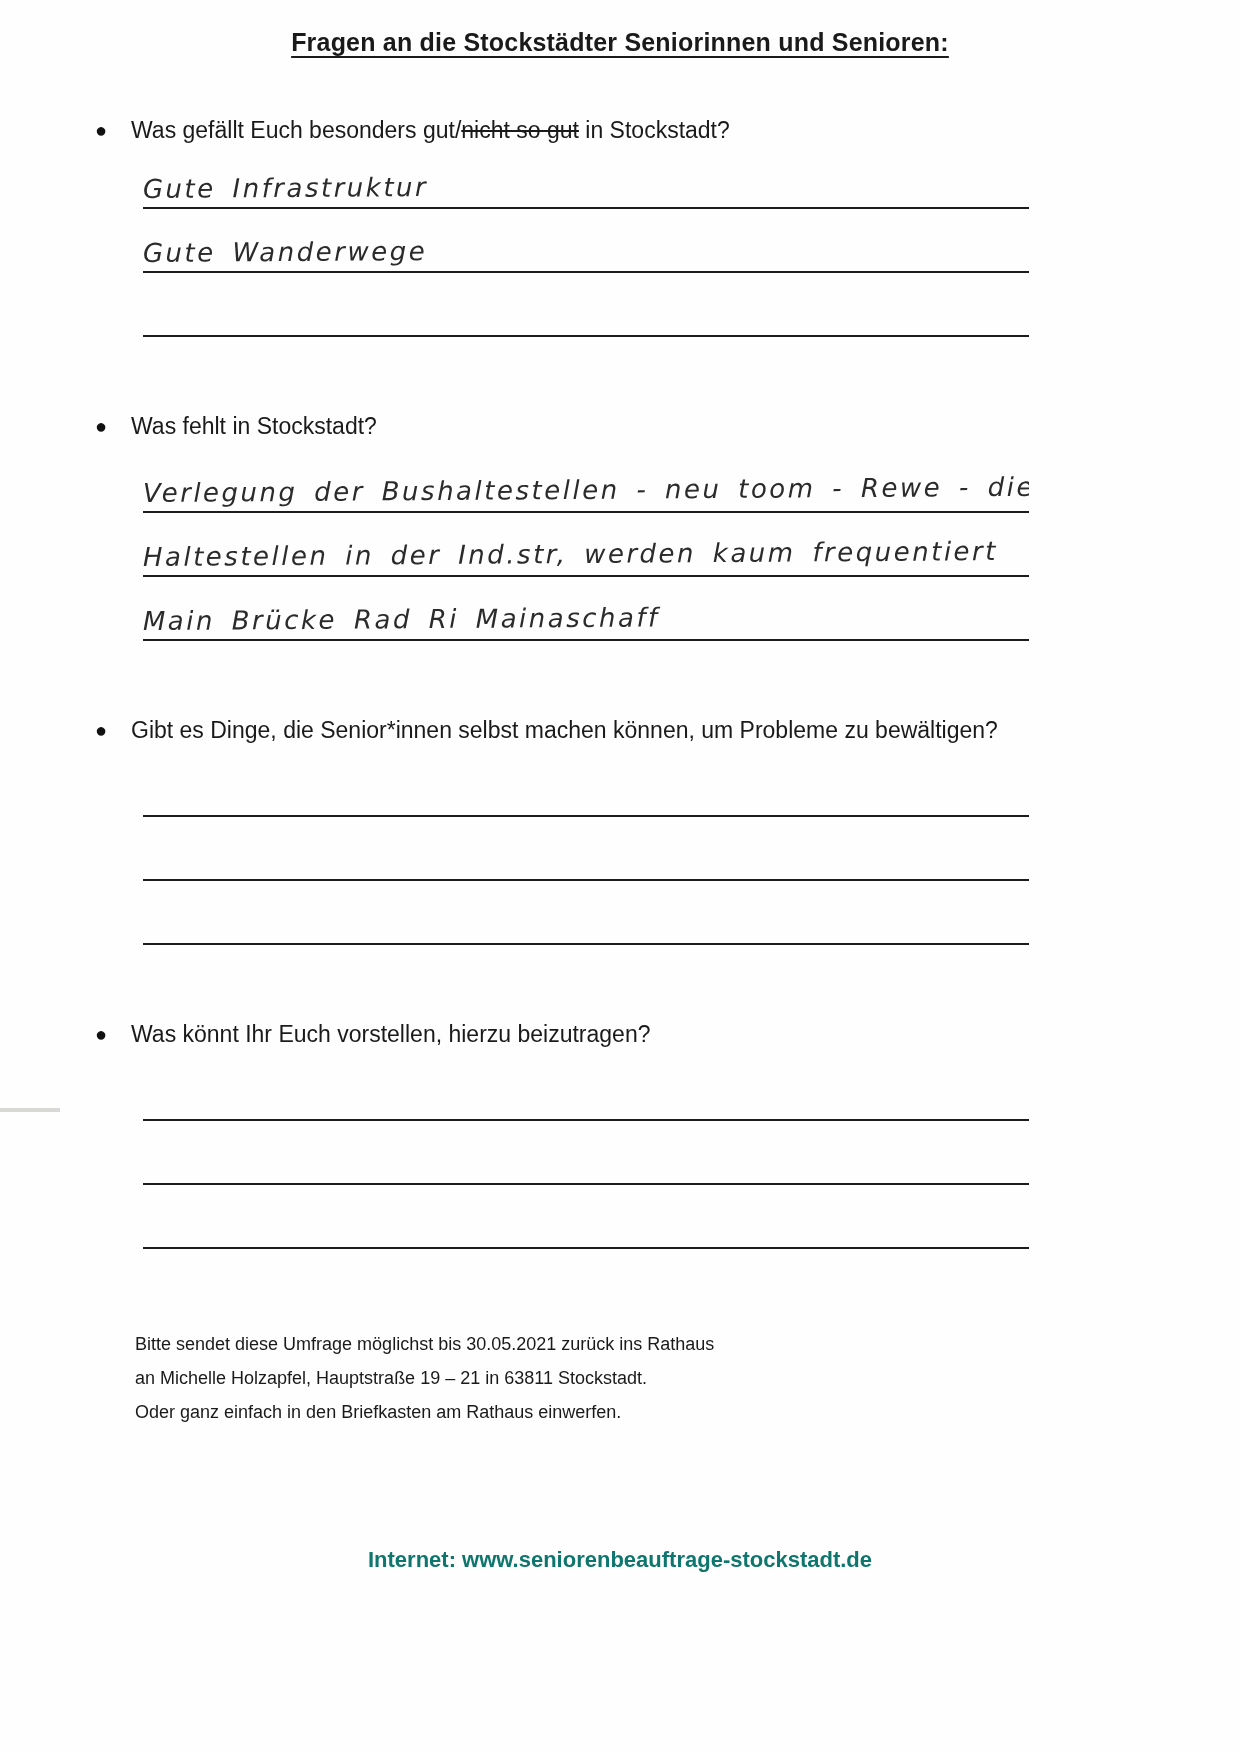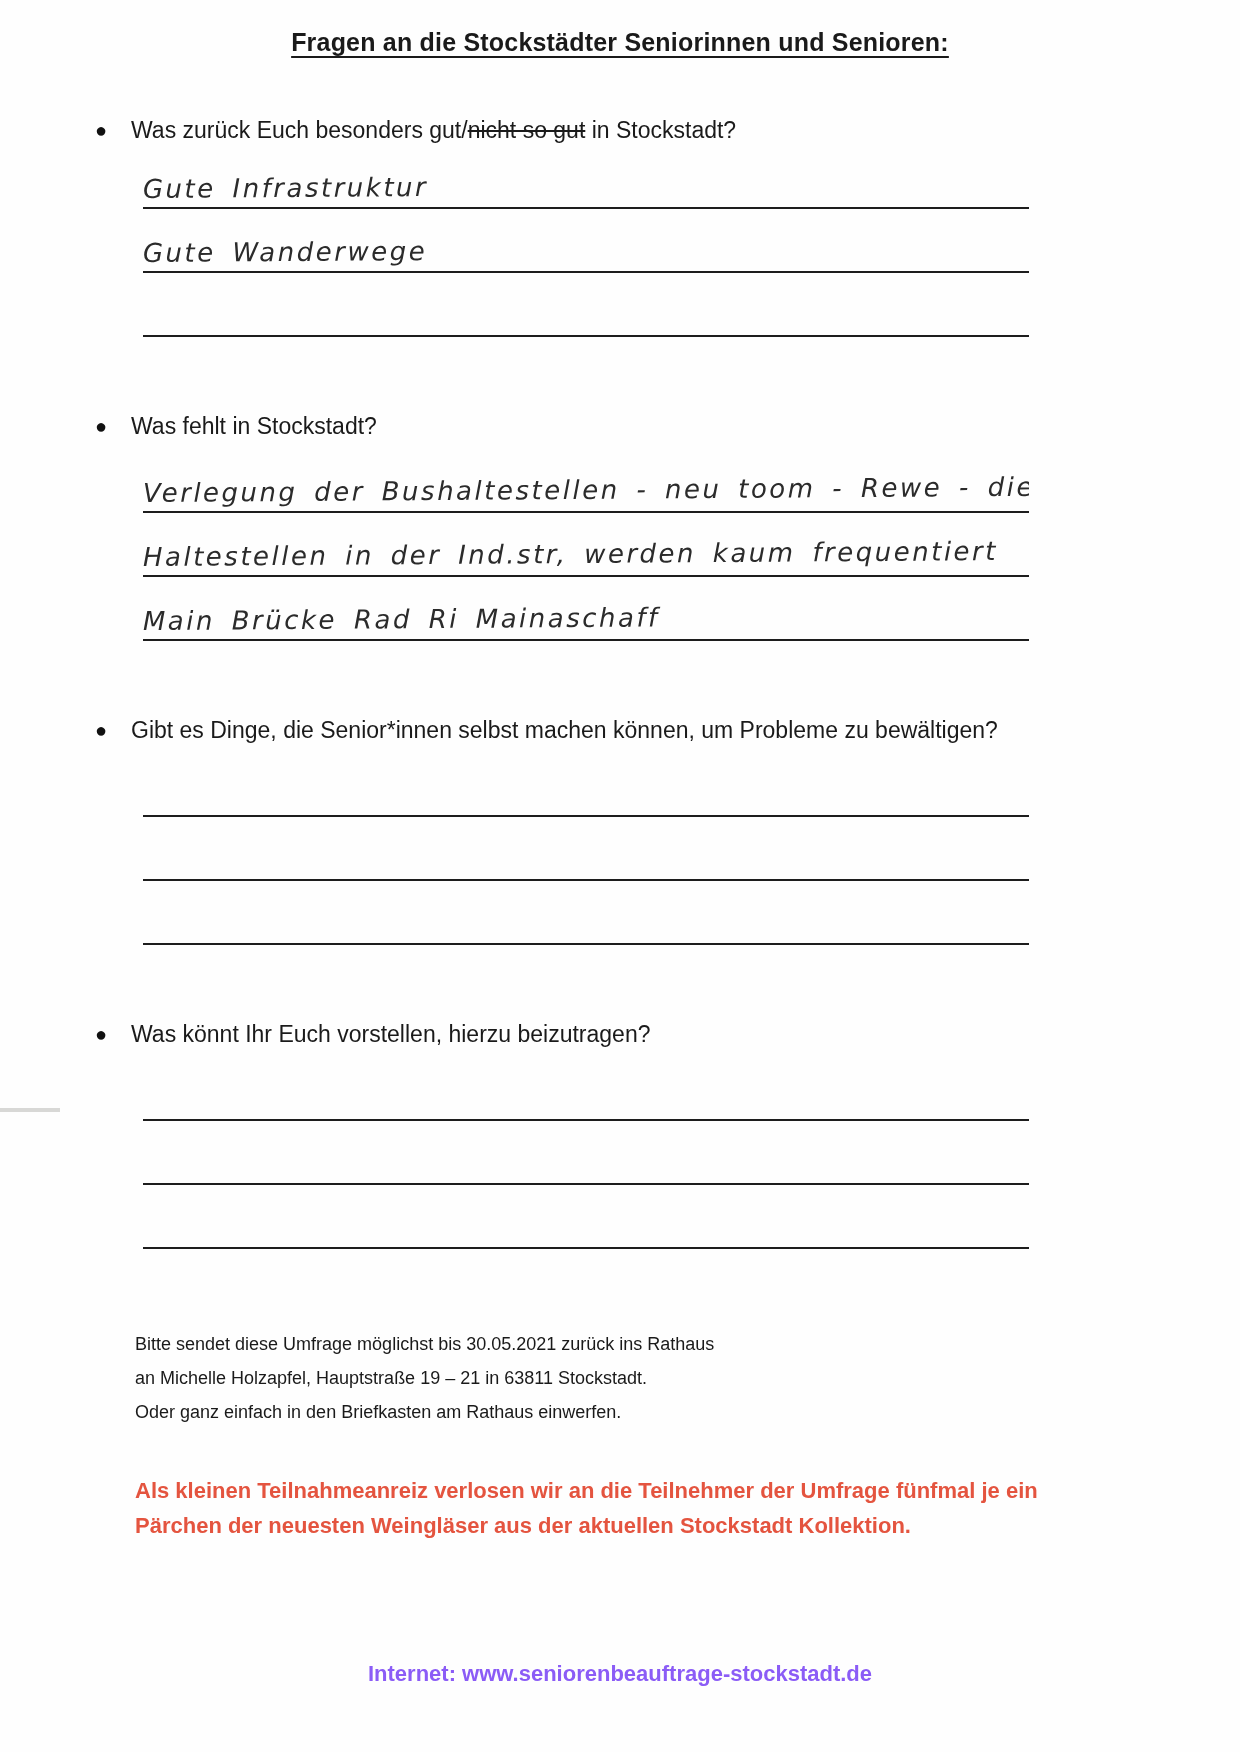--- a/index.html
+++ b/index.html
@@ -109,21 +109,21 @@
 </head>
 <body>
 
 <div class="page">
 
   <h1 class="title">Fragen an die Stockstädter Seniorinnen und Senioren:</h1>
 
   <div class="question-block q-gap-1">
     <div class="q-row">
       <span class="bullet">●</span>
-      <span class="q-label"><span>Was zurück Euch besonders gut/</span><span class="strike">nicht so gut</span><span> in Stockstadt?</span></span>
+      <span class="q-label"><span>Was gefällt Euch besonders gut/</span><span class="strike">nicht so gut</span><span> in Stockstadt?</span></span>
     </div>
     <div class="answers">
       <div class="answer-line">
         <span class="handwriting">Gute Infrastruktur</span>
       </div>
       <div class="answer-line">
         <span class="handwriting">Gute Wanderwege</span>
       </div>
       <div class="answer-line">
         
@@ -186,17 +186,16 @@
   </div>
 
   <div class="scan-smudge"></div>
 
   <div class="footer-note">
     <p>Bitte sendet diese Umfrage möglichst bis 30.05.2021 zurück ins Rathaus</p>
     <p>an Michelle Holzapfel, Hauptstraße 19 – 21 in 63811 Stockstadt.</p>
     <p>Oder ganz einfach in den Briefkasten am Rathaus einwerfen.</p>
   </div>
 
-  <div class="incentive" style="color: rgb(228, 84, 63);">Als kleinen Teilnahmeanreiz verlosen wir an die Teilnehmer der Umfrage fünfmal je ein Pärchen der neuesten Weingläser aus der aktuellen Stockstadt Kollektion.</div>
-
-  <div class="website" style="color: #8b5cf6;">Internet: www.seniorenbeauftrage-stockstadt.de</div>
+
+  <div class="website" style="color: #0f766e;">Internet: www.seniorenbeauftrage-stockstadt.de</div>
 
 </div>
 
 </body></html>

